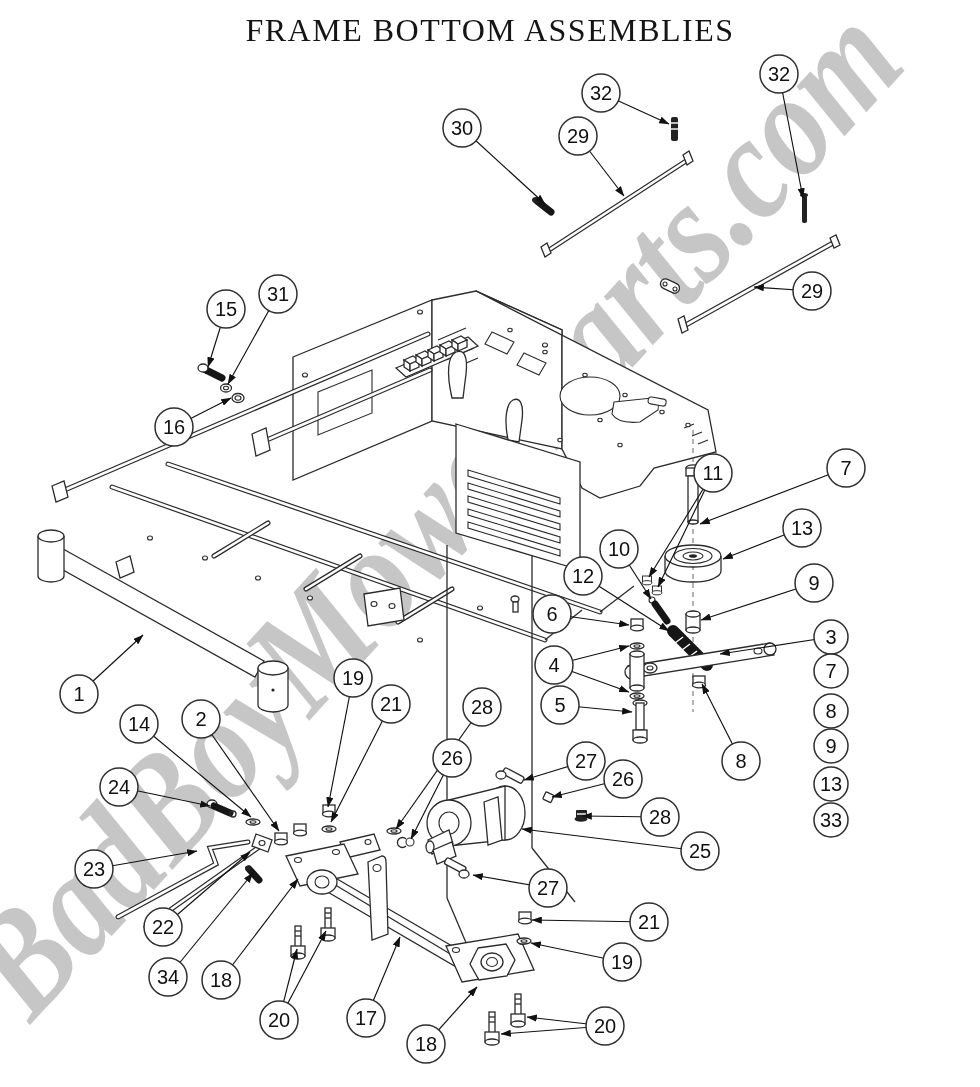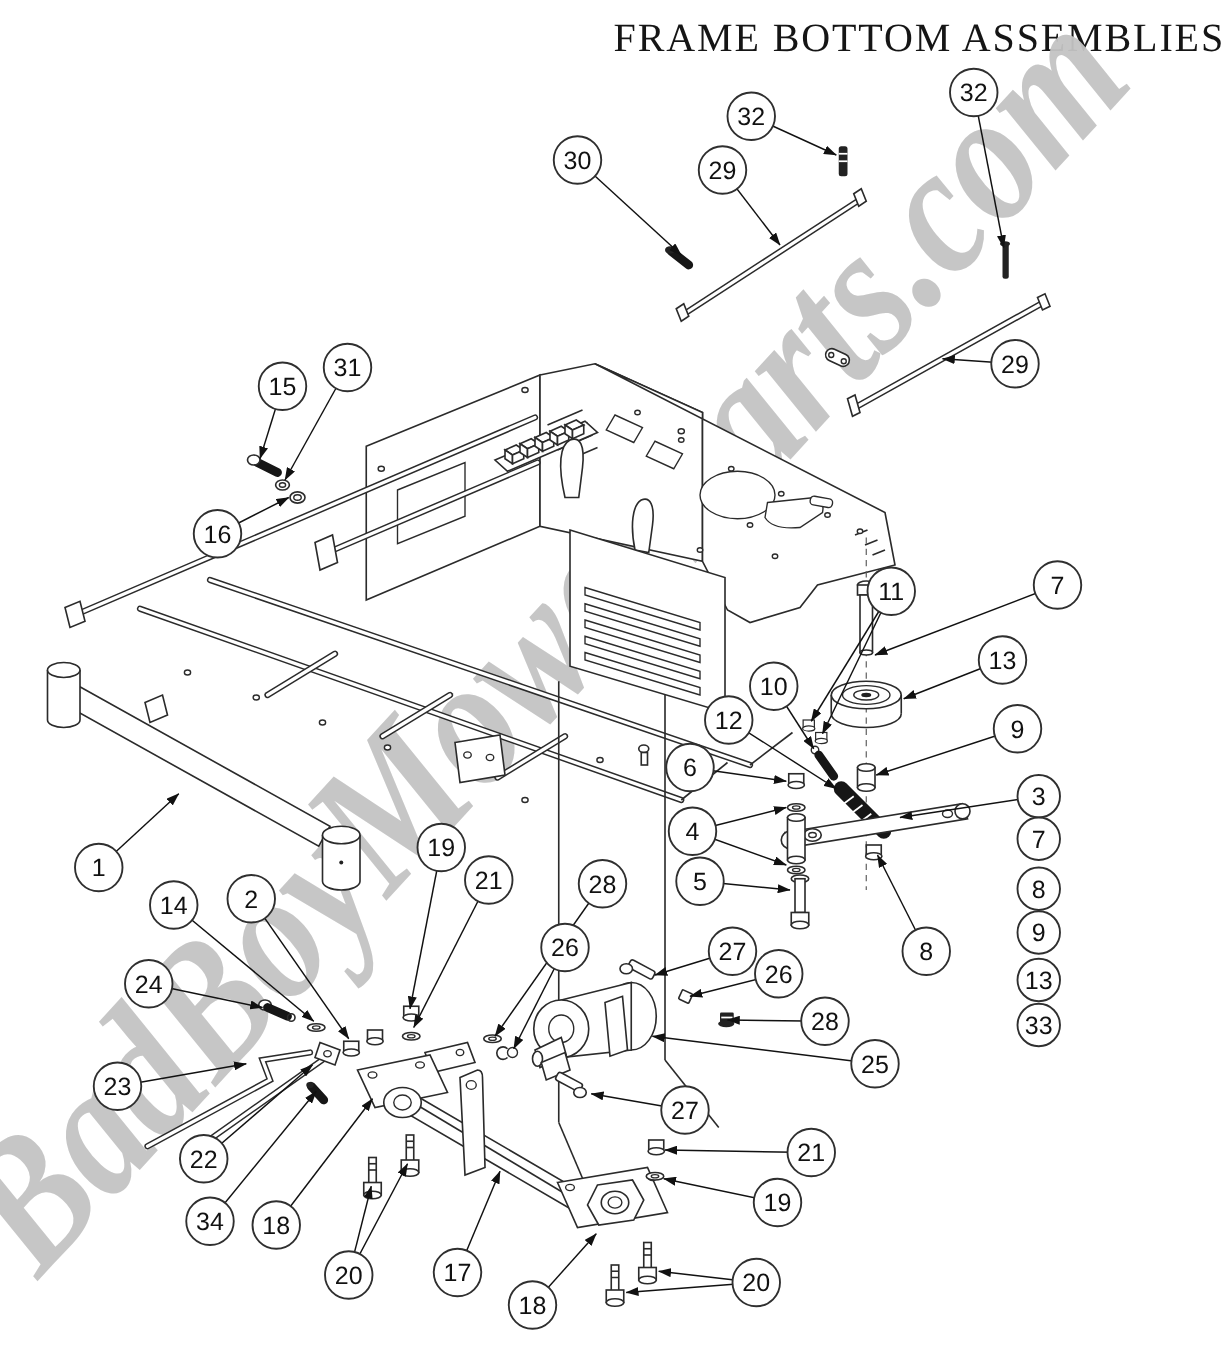--- a/index.html
+++ b/index.html
@@ -1,18 +1,18 @@
 <!DOCTYPE html>
 <html><head>
 <meta charset="utf-8">
 <style>
   html,body{margin:0;padding:0;background:#ffffff;}
   #stage{position:relative;width:980px;height:1087px;background:#ffffff;overflow:hidden;
          font-family:"Liberation Sans",sans-serif;}
-  #title{position:absolute;top:12px;left:0;width:100%;text-align:right;
+  #title{position:absolute;top:12px;left:0;width:100%;text-align:center;
          font-family:"Liberation Serif",serif;font-size:32px;letter-spacing:1.5px;
          color:#151515;white-space:nowrap;}
   svg{position:absolute;top:0;left:0;}
   .wm{font-family:"Liberation Serif",serif;font-weight:bold;font-style:italic;
       fill:#c4c4c4;opacity:0.95;}
   .ln{stroke:#2b2b2b;stroke-width:1.3;fill:none;}
   .wh{fill:#ffffff;stroke:#2b2b2b;stroke-width:1.3;}
   .whl{fill:#ffffff;stroke:#2b2b2b;stroke-width:1.1;}
   .t5{stroke:#2b2b2b;stroke-width:5;fill:none;stroke-linecap:round;}
   .t5w{stroke:#ffffff;stroke-width:2.6;fill:none;stroke-linecap:round;}

